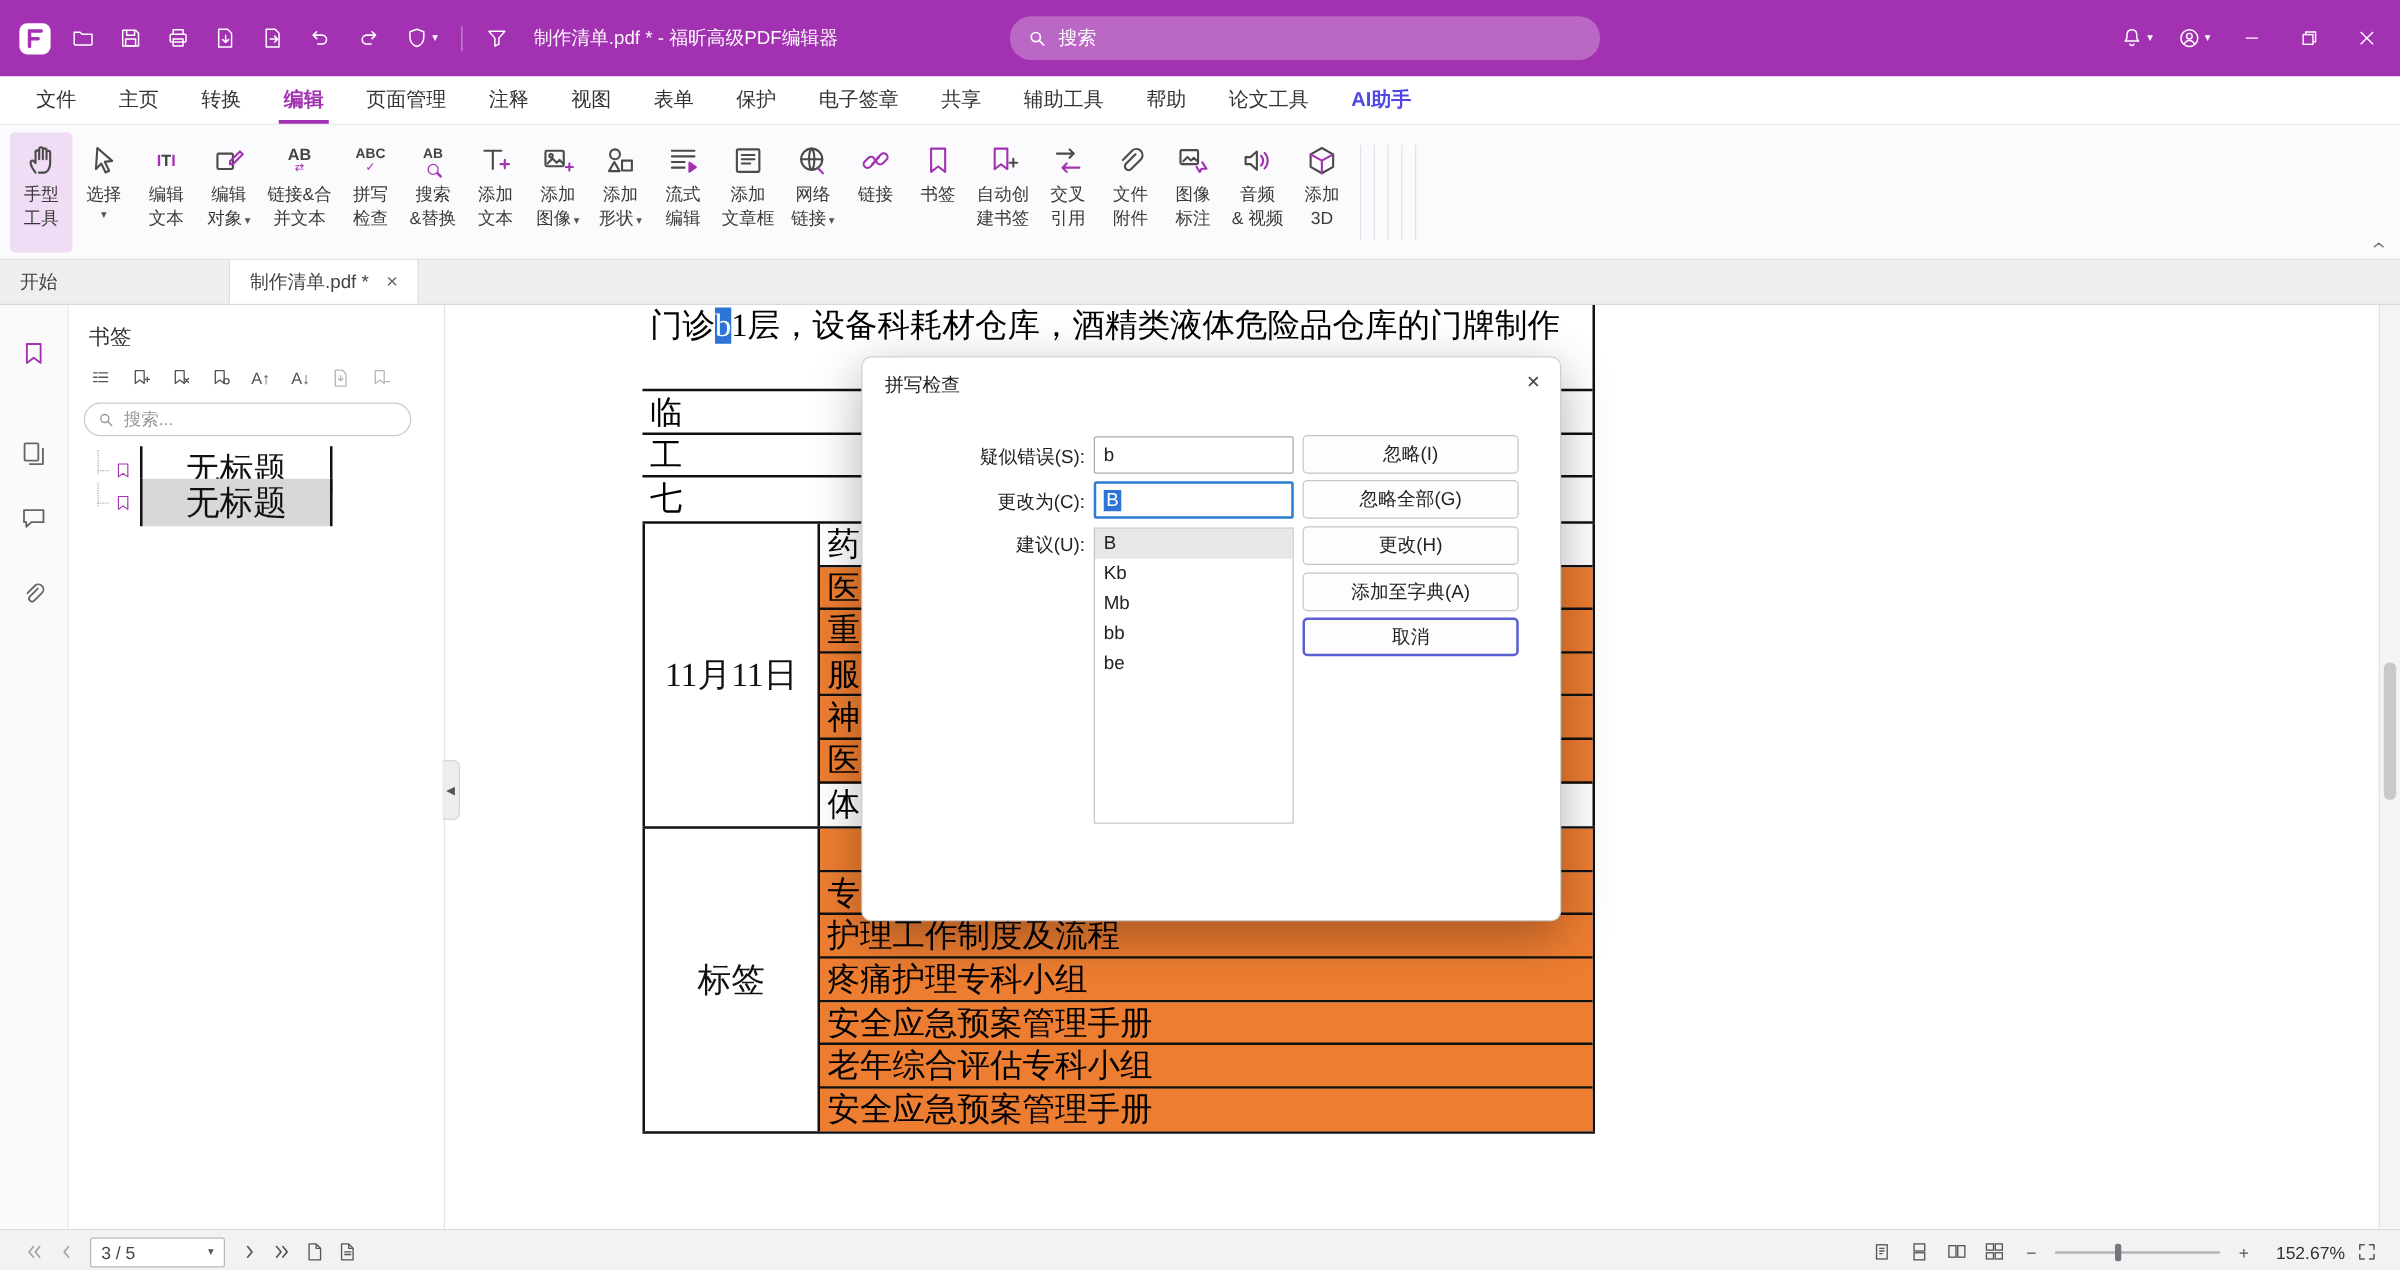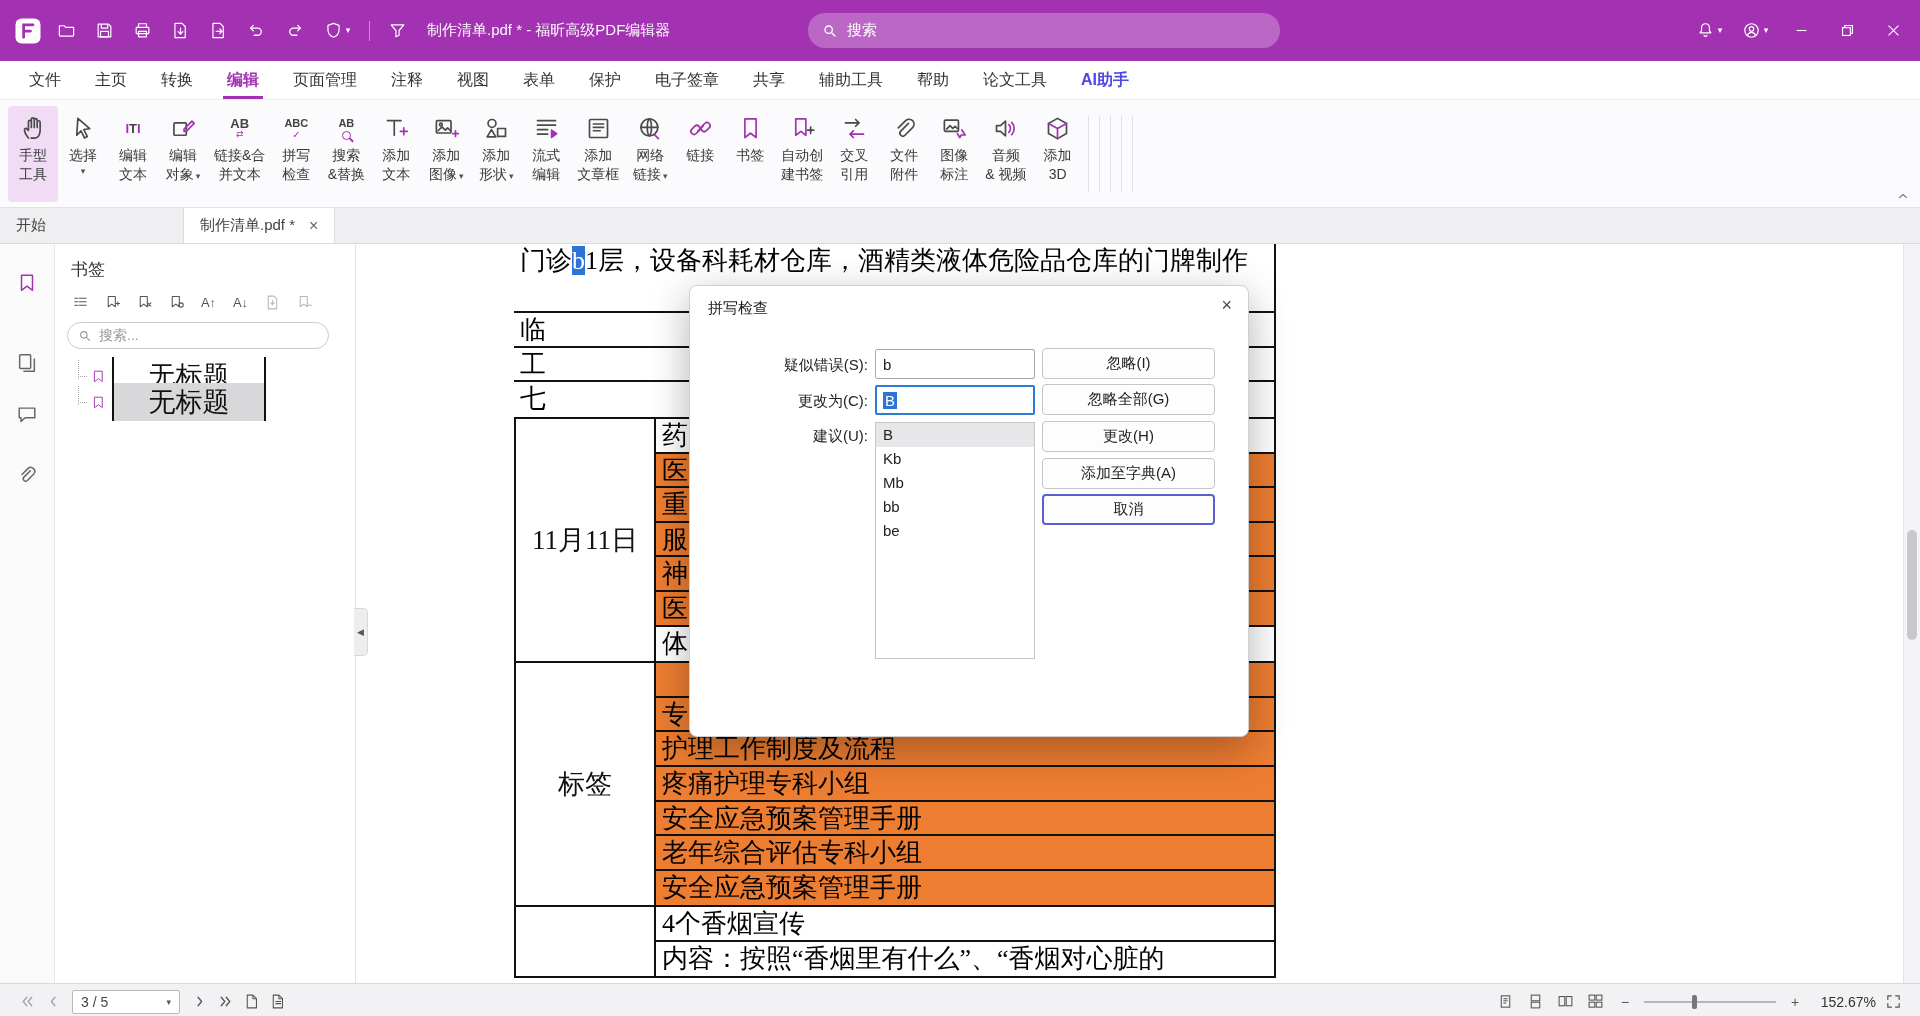--- a/index.html
+++ b/index.html
@@ -630,27 +630,20 @@
           <div class="tgroup">
             <div class="tlabel">标签</div>
             <div class="trows">
               <div class="trow orange"></div>
               <div class="trow orange">专</div>
               <div class="trow orange">护理工作制度及流程</div>
               <div class="trow orange">疼痛护理专科小组</div>
               <div class="trow orange">安全应急预案管理手册</div>
               <div class="trow orange">老年综合评估专科小组</div>
               <div class="trow orange">安全应急预案管理手册</div>
-            </div>
-          </div>
-          <div class="tgroup">
-            <div class="tlabel"></div>
-            <div class="trows">
-              <div class="trow">4个香烟宣传</div>
-              <div class="trow">内容：按照“香烟里有什么”、“香烟对心脏的</div>
             </div>
           </div>
         </div>
 
       <div class="vscroll">
         <div class="vthumb"></div>
       </div>
 
       <div class="dialog">
         <div class="dlg-title">拼写检查</div>

